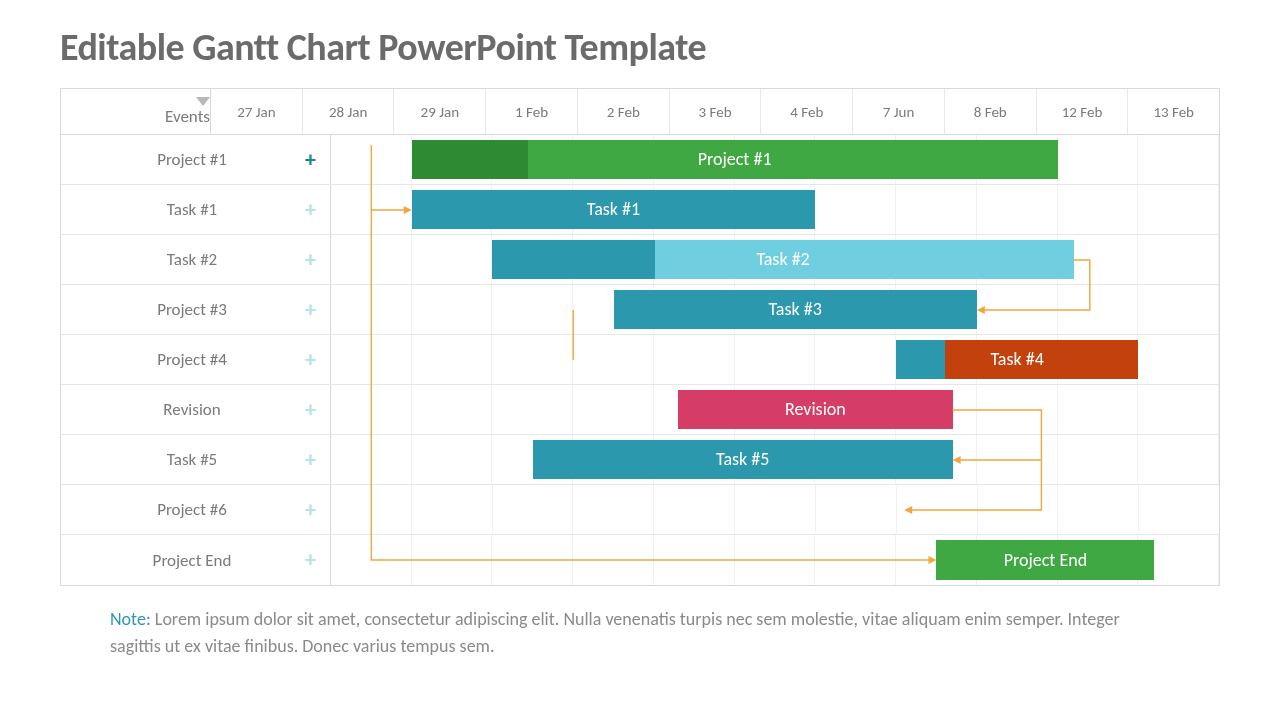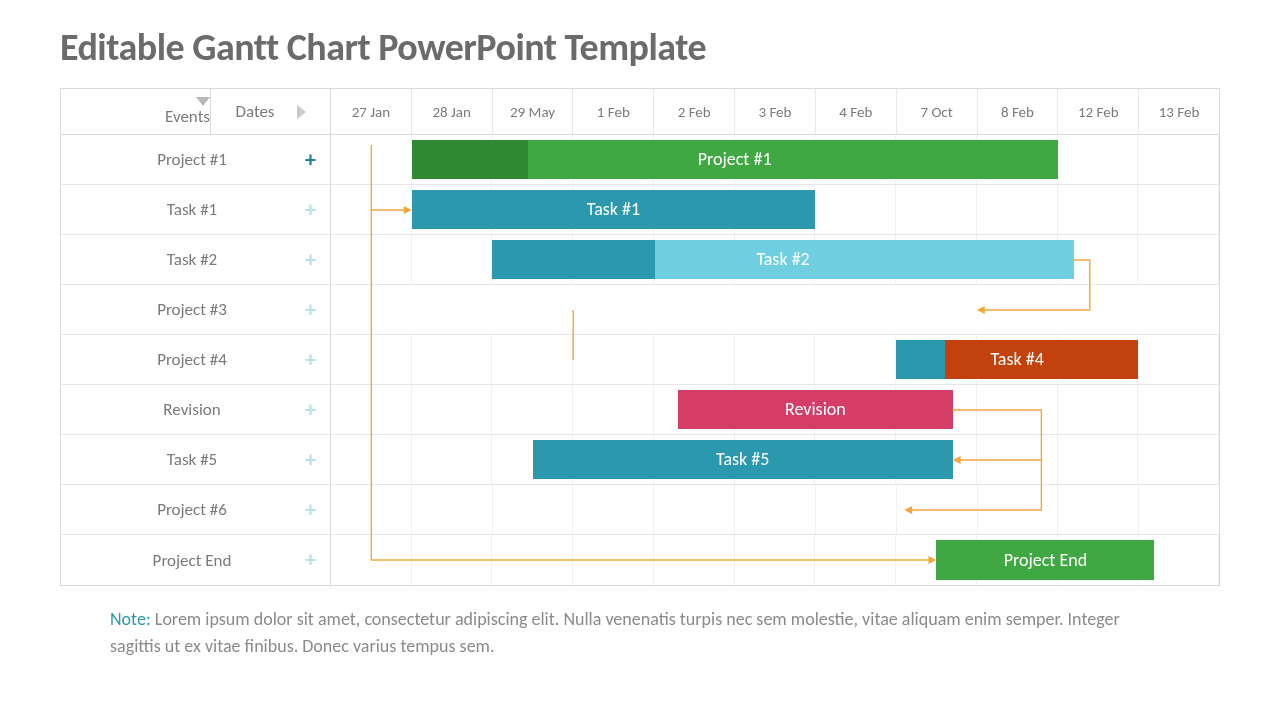--- a/index.html
+++ b/index.html
@@ -50,33 +50,29 @@
 
 <div class="slide">
   <div class="title">Editable Gantt Chart PowerPoint Template</div>
 
   <div class="chart">
     <div class="hdr">
       <div class="evcol">
         <span class="chev-down"></span>
         <span>Events</span>
       </div>
-      <div class="dtcol">
-        <span>Dates</span>
-        <span class="chev-right"></span>
-      </div>
       <div class="dates" id="date-hdr">
           <div class="dcell">27 Jan</div>
           <div class="dcell">28 Jan</div>
-          <div class="dcell">29 May</div>
+          <div class="dcell">29 Jan</div>
           <div class="dcell">1 Feb</div>
           <div class="dcell">2 Feb</div>
           <div class="dcell">3 Feb</div>
           <div class="dcell">4 Feb</div>
-          <div class="dcell">7 Oct</div>
+          <div class="dcell">7 Jun</div>
           <div class="dcell">8 Feb</div>
           <div class="dcell">12 Feb</div>
           <div class="dcell">13 Feb</div>
         </div>
     </div>
     <div id="rows">
         <div class="row">
           <div class="lab">
             <span class="txt">Project #1</span>
             <span class="plus on">+</span>
@@ -141,20 +137,36 @@
             <div class="bar" style="left: 18.1818%; width: 65.4545%; background: rgb(111, 207, 224);">
               <div class="prog" style="width: 28%; background: rgb(43, 152, 173);"></div>
               <span class="bl">Task #2</span>
             </div>
           </div>
         </div>
         <div class="row">
           <div class="lab">
             <span class="txt">Project #3</span>
             <span class="plus off">+</span>
+          </div>
+          <div class="cells" id="cells-3">
+            <div class="ccell"></div>
+            <div class="ccell"></div>
+            <div class="ccell"></div>
+            <div class="ccell"></div>
+            <div class="ccell"></div>
+            <div class="ccell"></div>
+            <div class="ccell"></div>
+            <div class="ccell"></div>
+            <div class="ccell"></div>
+            <div class="ccell"></div>
+            <div class="ccell"></div>
+            <div class="bar" style="left: 31.8182%; width: 40.9091%; background: rgb(43, 152, 173);">
+              <span class="bl">Task #3</span>
+            </div>
           </div>
         </div>
         <div class="row">
           <div class="lab">
             <span class="txt">Project #4</span>
             <span class="plus off">+</span>
           </div>
           <div class="cells" id="cells-4">
             <div class="ccell"></div>
             <div class="ccell"></div>

